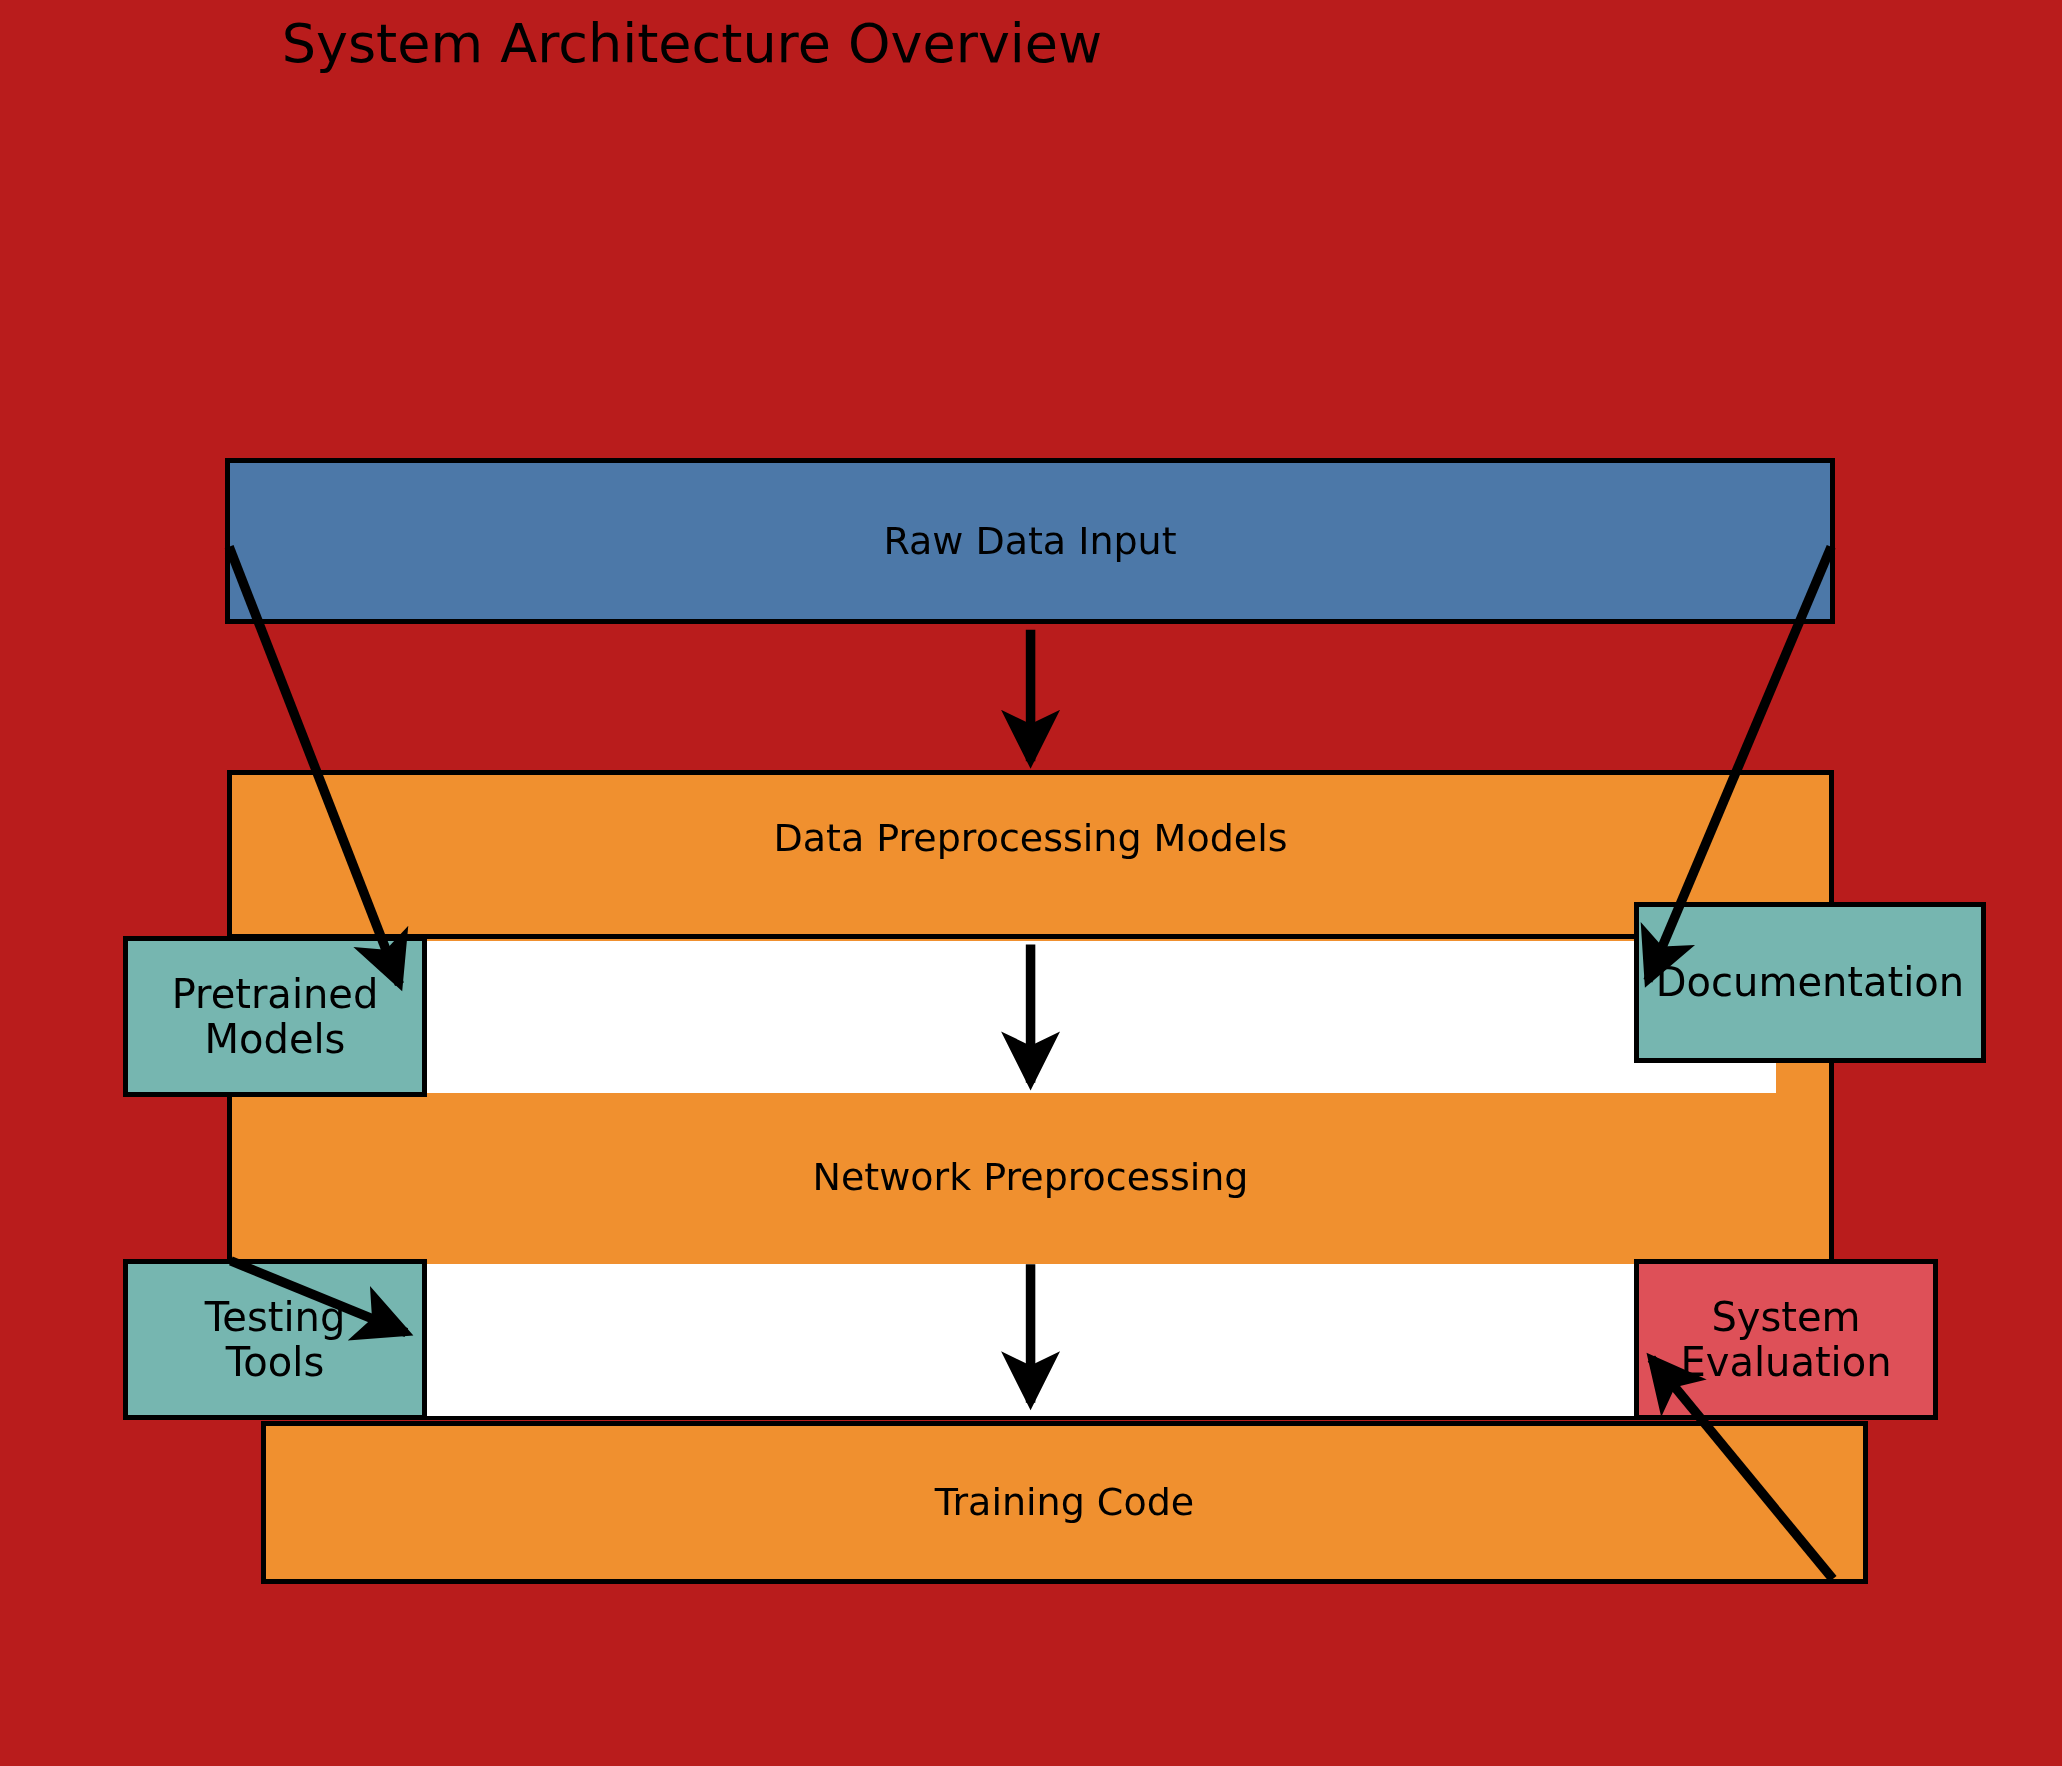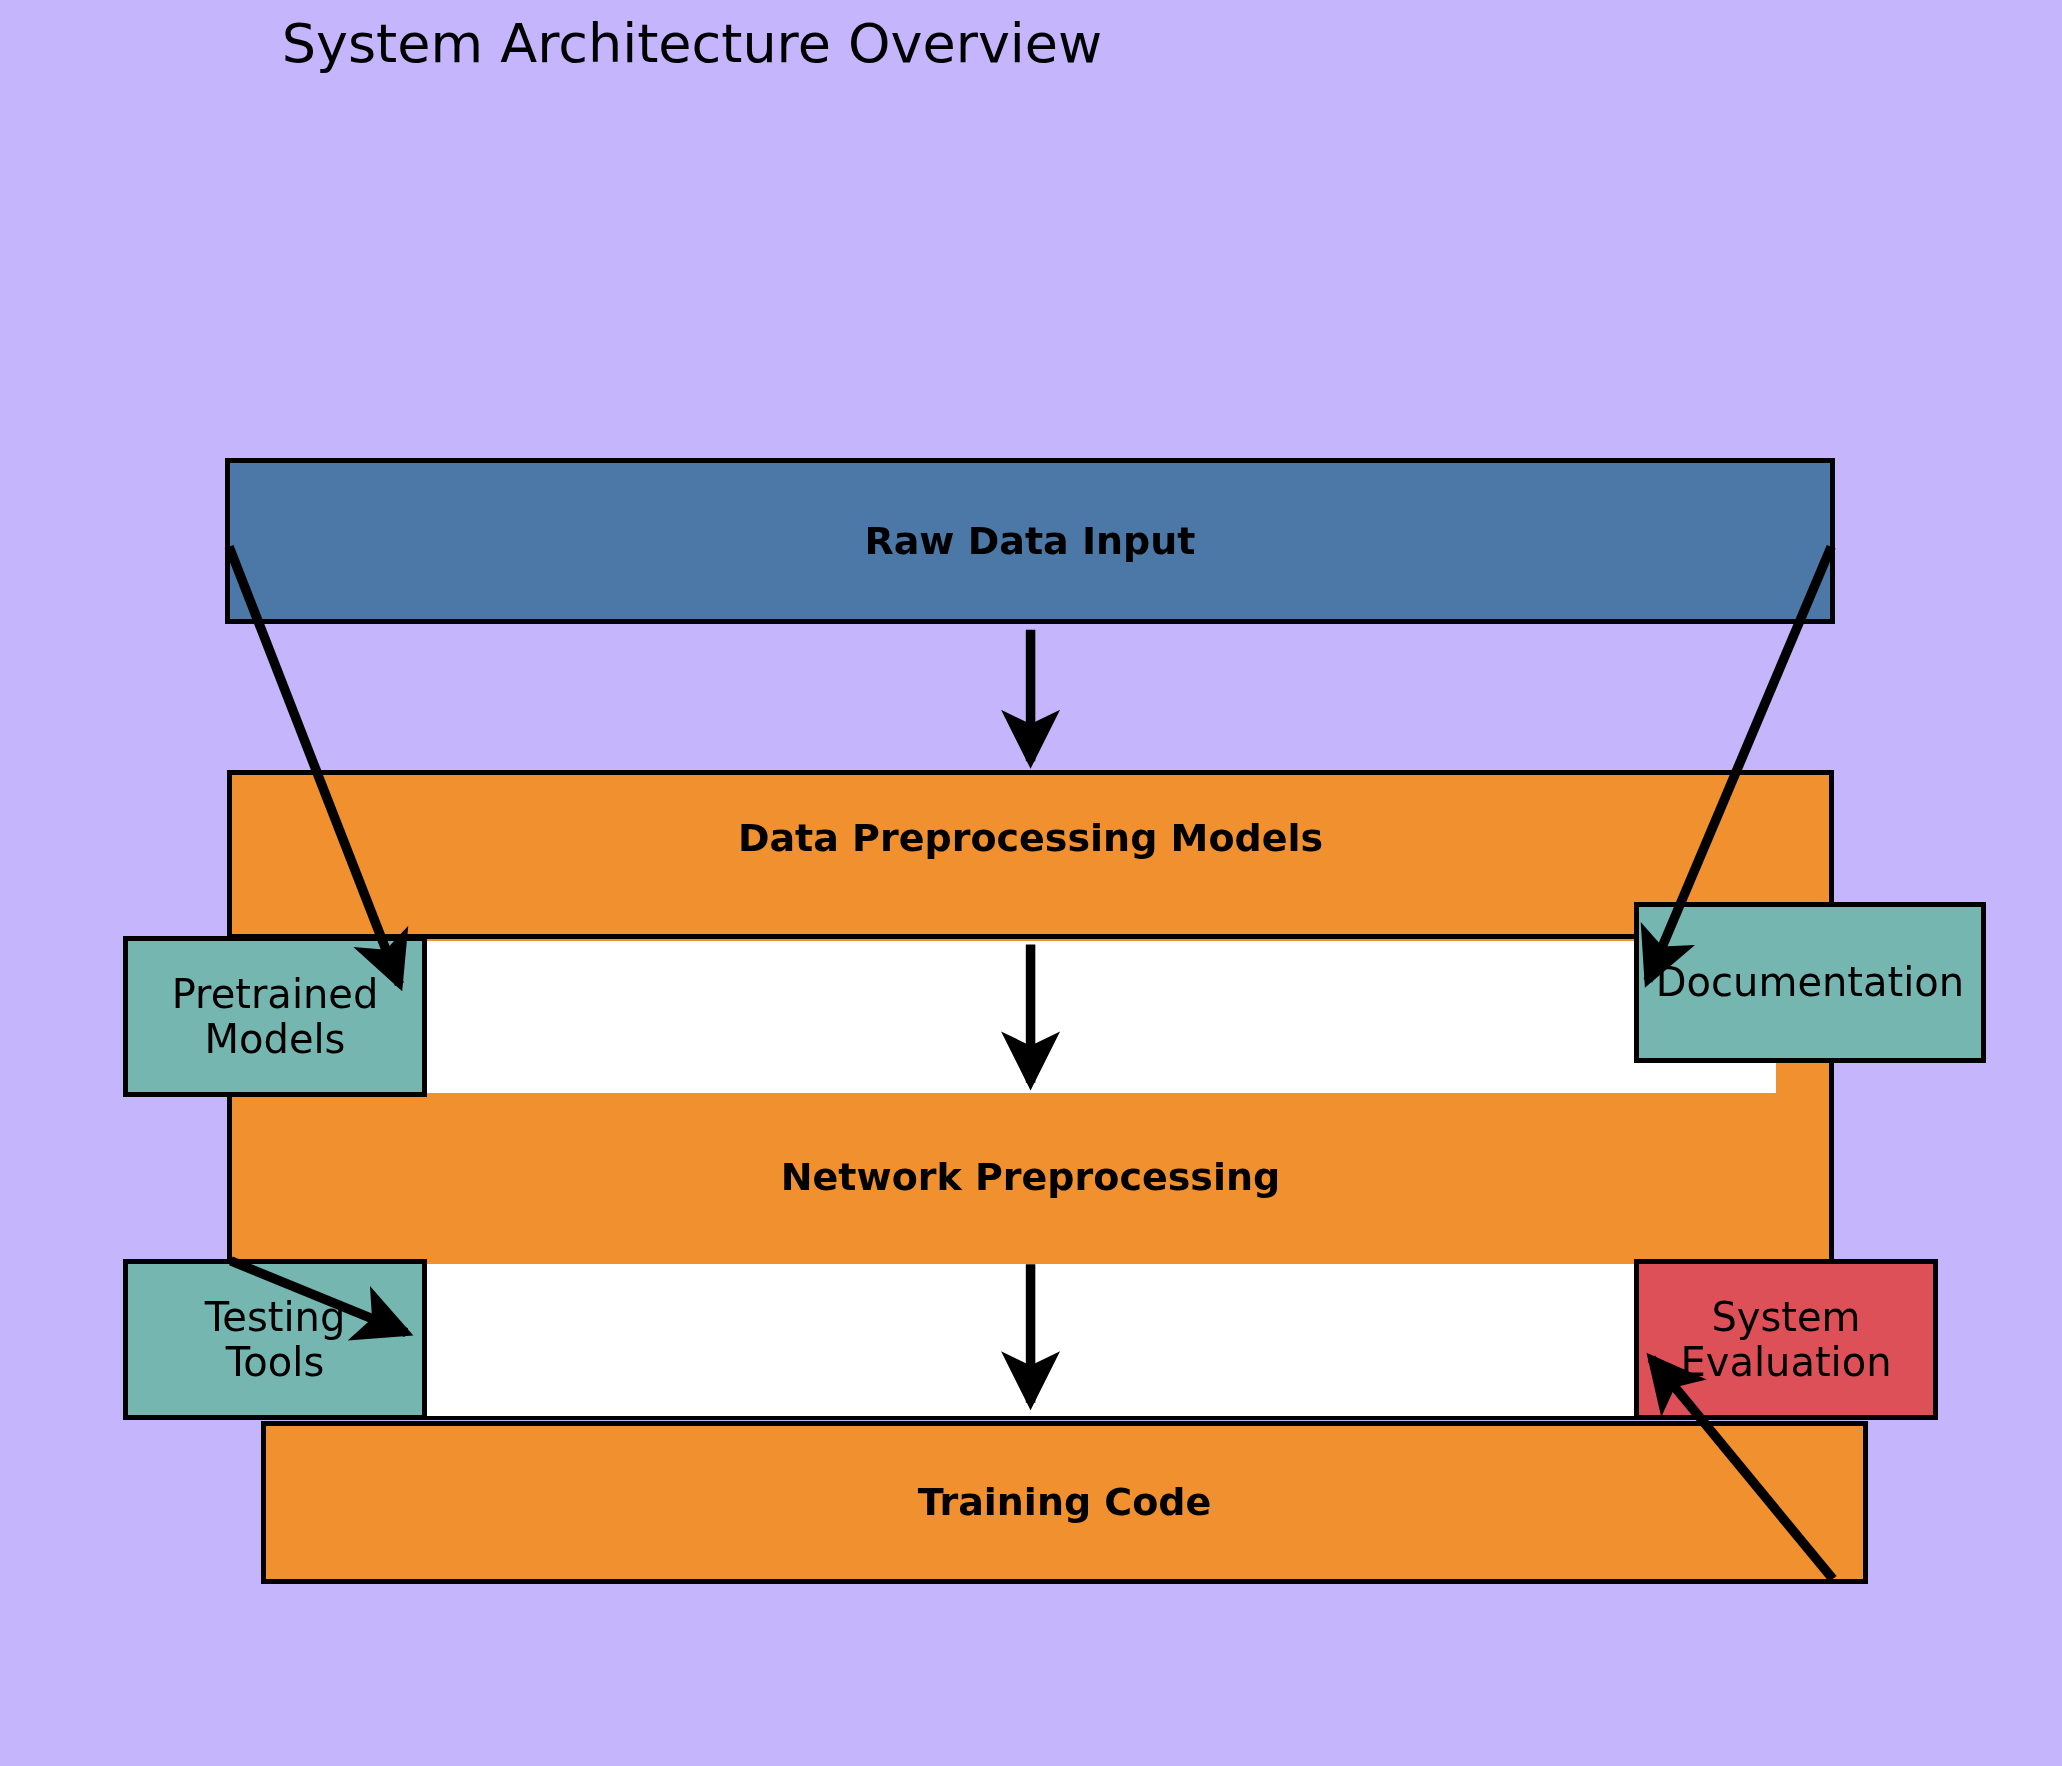--- a/index.html
+++ b/index.html
@@ -8,21 +8,21 @@
     padding: 0;
     background: #ffffff;
   }
   body {
     font-family: "DejaVu Sans", sans-serif;
   }
   #canvas {
     position: relative;
     width: 2062px;
     height: 1767px;
-    background: #c4b5fd;
+    background: #b91c1c;
     overflow: hidden;
   }
   #diagram-title {
     position: absolute;
     left: 0;
     top: 12px;
     width: 1384px;
     text-align: center;
     font-size: 54px;
     font-weight: 400;
@@ -41,21 +41,21 @@
     color: #000000;
     line-height: 1.12;
     white-space: pre-line;
   }
   .node.main {
     font-size: 38px;
   }
   .node.side {
     font-size: 40px;
   }
-  .node.layer-1 { z-index: 2; font-weight: bold; }
+  .node.layer-1 { z-index: 2; }
   .node.layer-2 { z-index: 4; }
   #arrow-layer {
     position: absolute;
     left: 0;
     top: 0;
     width: 2062px;
     height: 1767px;
     z-index: 3;
     pointer-events: none;
   }

